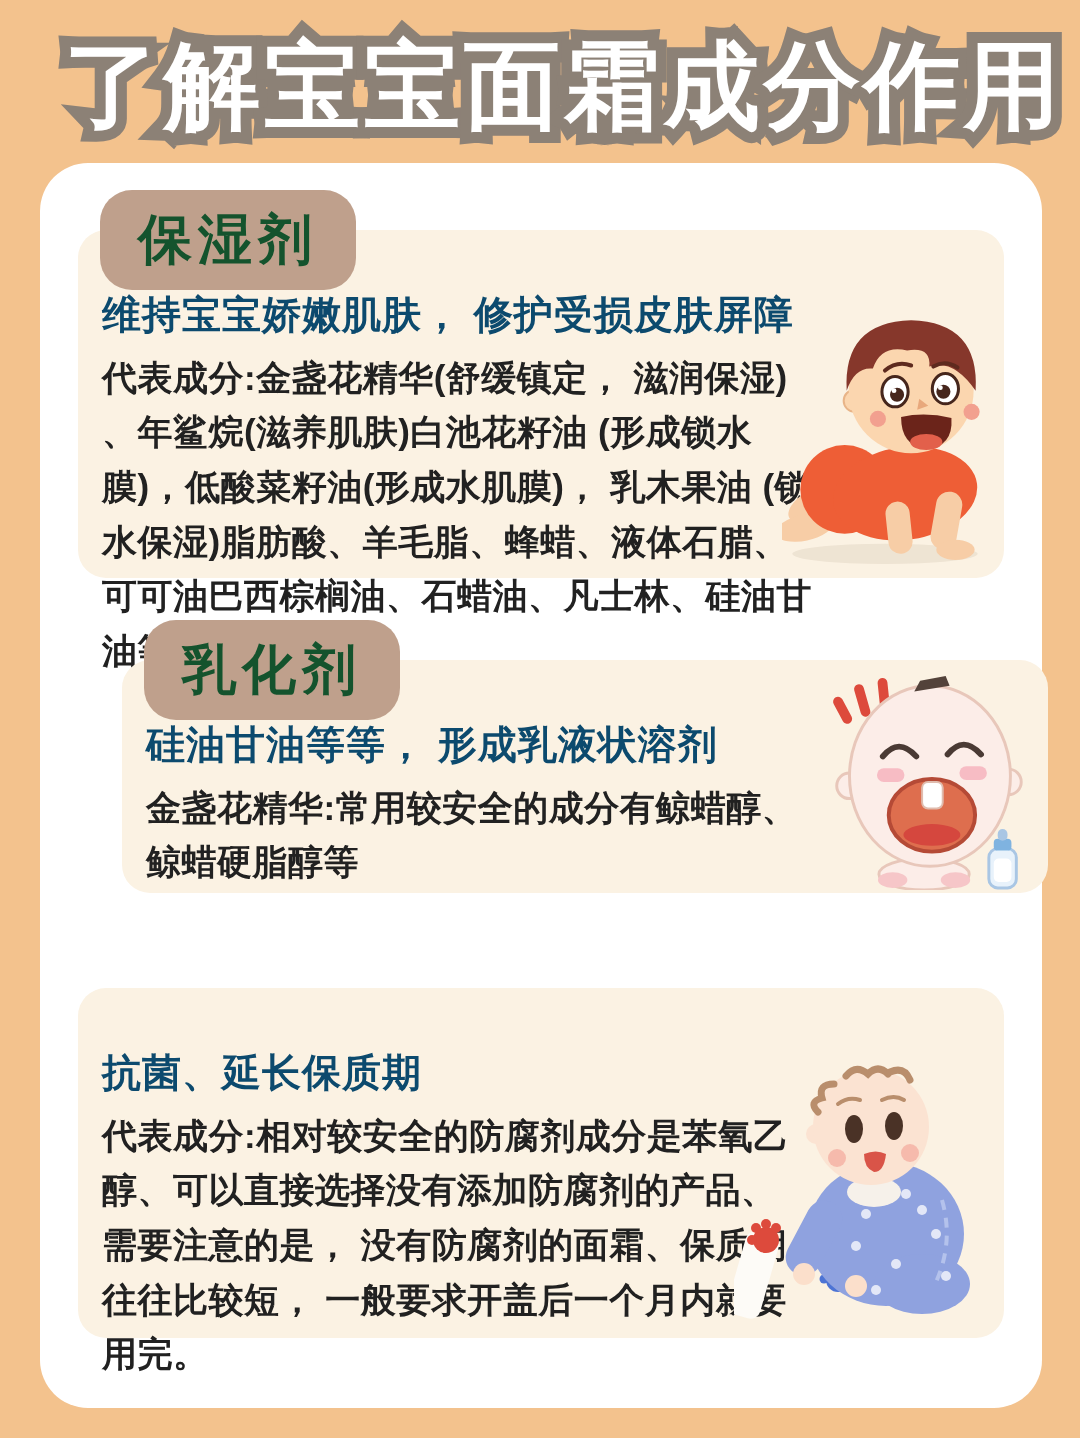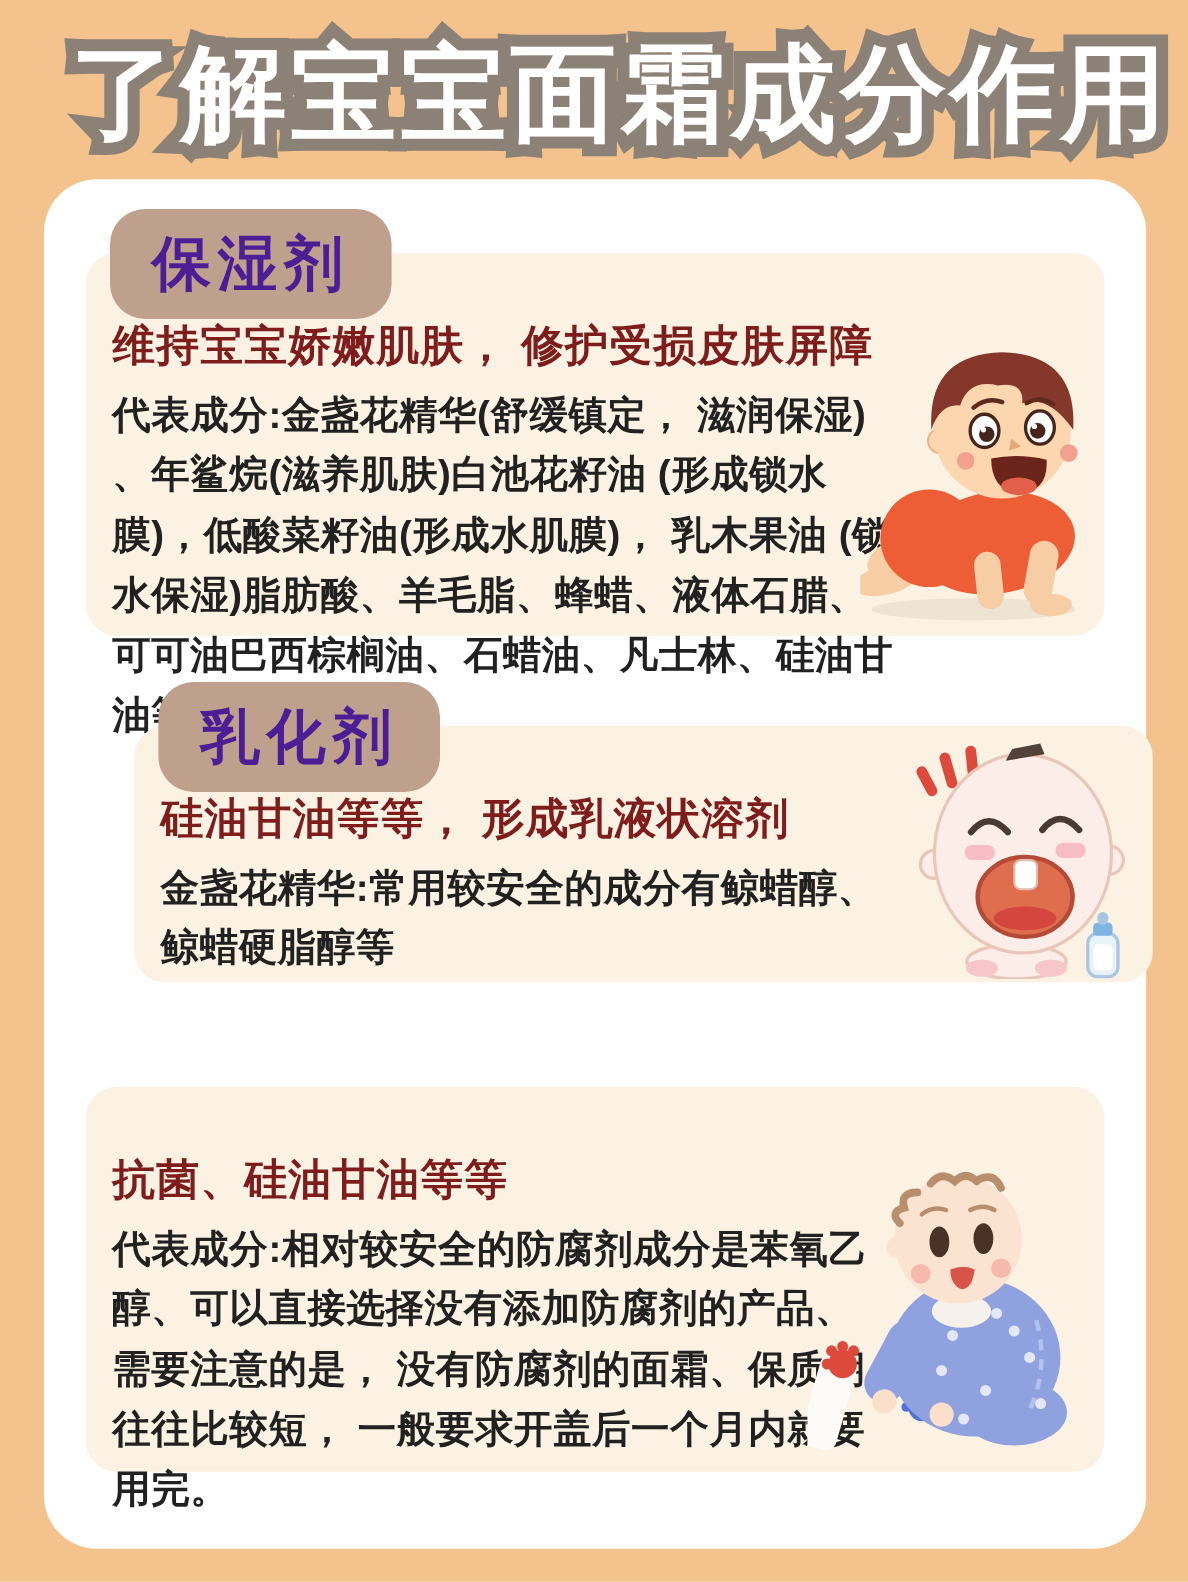--- a/index.html
+++ b/index.html
@@ -44,28 +44,28 @@
   }
   .card-1{top:67px;height:348px;}
   .card-2{top:497px;height:233px;margin-left:44px;}
   .card-3{top:825px;height:350px;}
   .badge{
     position:absolute;left:22px;top:-40px;width:256px;height:100px;
     background:#BFA08C;border-radius:32px;
     display:flex;align-items:center;justify-content:center;
   }
   .badge span{
-    color:#4c1d95;font-size:54px;font-weight:800;letter-spacing:6px;
+    color:#14532d;font-size:54px;font-weight:800;letter-spacing:6px;
   }
   .card-content{
     position:absolute;left:24px;top:62px;width:712px;
   }
   .subtitle{
     margin:0 0 12px 0;
-    color:#7f1d1d;font-size:39px;font-weight:800;letter-spacing:1px;
+    color:#0c4a6e;font-size:39px;font-weight:800;letter-spacing:1px;
     line-height:1.2;
   }
   .body-text{
     margin:0;
     color:#212121;font-size:35px;font-weight:700;line-height:1.56;
     letter-spacing:0.5px;
   }
   .card-2 .body-text{width:660px;}
   .card-3 .body-text{width:690px;}
   .baby{position:absolute;}
@@ -149,21 +149,21 @@
         <rect x="102" y="118" width="21" height="27" rx="6" fill="#FFFFFF" stroke="#E0BCAE" stroke-width="2"></rect>
         <rect x="170" y="186" width="28" height="40" rx="9" fill="#E8F2FB" stroke="#A9C6E4" stroke-width="3"></rect>
         <rect x="175" y="196" width="18" height="24" rx="5" fill="#FFFFFF"></rect>
         <rect x="175" y="176" width="18" height="12" rx="4" fill="#7FB3E0"></rect>
         <rect x="179" y="166" width="10" height="12" rx="5" fill="#A9C6E4"></rect>
       </svg>
     </section>
 
     <section class="card card-3">
       <div class="card-content">
-        <p class="subtitle">抗菌、硅油甘油等等</p>
+        <p class="subtitle">抗菌、延长保质期</p>
         <p class="body-text">代表成分:相对较安全的防腐剂成分是苯氧乙醇、可以直接选择没有添加防腐剂的产品、需要注意的是， 没有防腐剂的面霜、保质期往往比较短， 一般要求开盖后一个月内就要用完。</p>
       </div>
       <svg class="baby baby-3" viewBox="0 0 250 296">
         <rect x="2" y="200" width="34" height="86" rx="10" fill="#FDFBF7" transform="rotate(16 19 243)"></rect>
         <g fill="#DD4A3C">
           <circle cx="32" cy="208" r="13"></circle>
           <circle cx="22" cy="196" r="5"></circle>
             <circle cx="32" cy="192" r="5"></circle>
             <circle cx="42" cy="196" r="5"></circle>
             <circle cx="18" cy="208" r="5"></circle>

